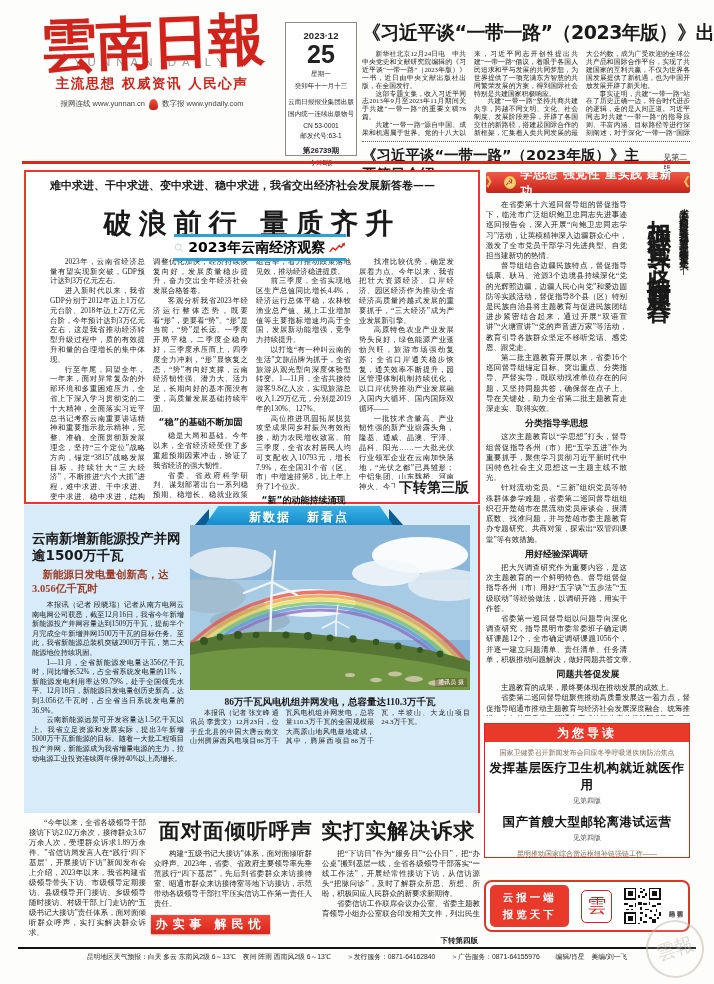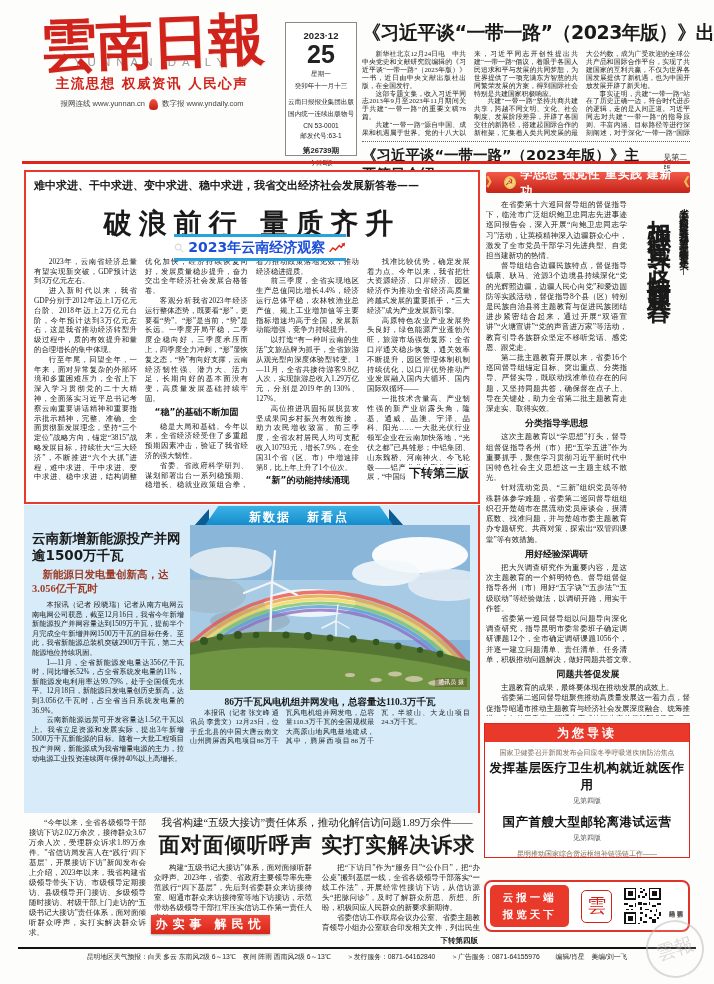--- a/index.html
+++ b/index.html
@@ -35,35 +35,35 @@
   .belt-body p { text-indent:2em; }
   .belt-sub { margin-top:3px; border-top:1px dotted #666; padding-top:4px; display:flex; align-items:baseline;
               justify-content:flex-start; gap:10px; }
   .belt-sub-headline { font-size:14.5px; font-weight:bold; font-family:"DejaVu Sans",sans-serif; }
   .belt-sub-note { font-size:8px; color:#333; }
 
   .red-rule { position:absolute; left:22px; top:161px; width:668px; height:2.5px; background:#e0261c; }
 
   
   .main-box { position:absolute; left:24px; top:170px; width:456px; height:334px; border:2px solid #e8392b;
-              background:#fff; padding:6px 8px; }
+              background:#fff; padding:6px 24px; }
   .main-kicker { font-size:11px; font-weight:bold; font-family:"DejaVu Sans",sans-serif; }
   .main-headline { text-align:center; font-size:28px; font-weight:bold; font-family:"DejaVu Sans",sans-serif;
                    letter-spacing:7px; line-height:1.1; margin-top:16px; }
   .main-byline { text-align:center; font-size:8.5px; color:#222; margin-top:2px; }
   .main-body { position:relative; margin-top:3px; height:252px; column-count:4; column-gap:8px;
                font-size:7.4px; line-height:9.8px; text-align:justify; overflow:hidden; }
   .main-body p { text-indent:2em; }
   .sub-h { text-align:center; font-weight:bold; font-size:9px; font-family:"DejaVu Sans",sans-serif;
            margin:4px 0; text-indent:0 !important; }
   .obs-box { position:absolute; left:148px; top:62px; width:172px; height:27px; background:#fff;
              border-top:3px solid #2aa3dc; border-bottom:3px solid #2aa3dc; z-index:2;
              display:flex; align-items:center; justify-content:center; gap:4px; }
-  .obs-text { color:#1d4ed8; font-weight:bold; font-size:14px; font-family:"DejaVu Sans",sans-serif; white-space:nowrap; }
-  .main-jump { position:absolute; right:9px; bottom:20px; font-size:12px; font-weight:bold; background:#fff; padding-left:4px; z-index:3; }
+  .obs-text { color:#000000; font-weight:bold; font-size:14px; font-family:"DejaVu Sans",sans-serif; white-space:nowrap; }
+  .main-jump { position:absolute; right:9px; bottom:5px; font-size:14px; font-weight:bold; background:#fff; padding-left:4px; z-index:3; }
 
   
   .right-col { position:absolute; left:486px; top:172px; width:204px; height:546px; }
   .study-banner { height:21px; background:linear-gradient(180deg,#f4594a,#c42317); border-radius:2px;
                   display:flex; align-items:center; justify-content:center; gap:5px; color:#fff; font-weight:bold;
                   font-family:"DejaVu Sans",sans-serif; font-size:12px; letter-spacing:0.5px; }
   .chev { color:#f6c95c; font-weight:bold; font-size:12px; }
   .emblem { width:13px; height:13px; border-radius:50%; background:radial-gradient(#ffe9a0,#e2b23a);
             color:#c42317; font-size:9px; line-height:13px; text-align:center; }
   .sup-body { margin-top:7px; height:516px; overflow:hidden; font-size:7.5px; line-height:10.2px; text-align:justify; }
@@ -347,21 +347,20 @@
       </div>
     </div>
   </div>
   <div class="v-red"></div>
 
   <div class="petition">
     <div class="pet-col1">
       <p>“今年以来，全省各级领导干部接访下访2.02万余次，接待群众3.67万余人次，受理群众诉求1.89万余件。”省信访局发言人在“践行‘四下基层’，开展接访下访”新闻发布会上介绍，2023年以来，我省构建省级领导带头下访、市级领导定期接访、县级领导开门接访、乡级领导随时接访、村级干部上门走访的“五级书记大接访”责任体系，面对面倾听群众呼声，实打实解决群众诉求。</p>
     </div>
     <div class="pet-right">
-      <div class="pet-kicker">我省构建“五级大接访”责任体系，推动化解信访问题1.89万余件——</div>
       <div class="pet-headline">面对面倾听呼声 实打实解决诉求</div>
       <div class="pet-body">
         <p>构建“五级书记大接访”体系，面对面倾听群众呼声。2023年，省委、省政府主要领导率先垂范践行“四下基层”，先后到省委群众来访接待室、昭通市群众来访接待室等地下访接访，示范带动各级领导干部扛牢压实信访工作第一责任人责任。</p>
         <p>把“下访日”作为“服务日”“公仆日”，把“办公桌”搬到基层一线，全省各级领导干部落实“一线工作法”，开展经常性接访下访，从信访源头“把脉问诊”，及时了解群众所思、所想、所盼，积极回应人民群众的新要求新期待。</p>
         <p>省委信访工作联席会议办公室、省委主题教育领导小组办公室联合印发相关文件，列出民生诉求交办清单，全面推动民生诉求解决、信访积案化解，走好新时代党的群众路线。</p>
       </div>
     </div>
     <div class="pet-pill">办实事 解民忧</div>
     <div class="pet-jump">下转第四版</div>
   </div>

